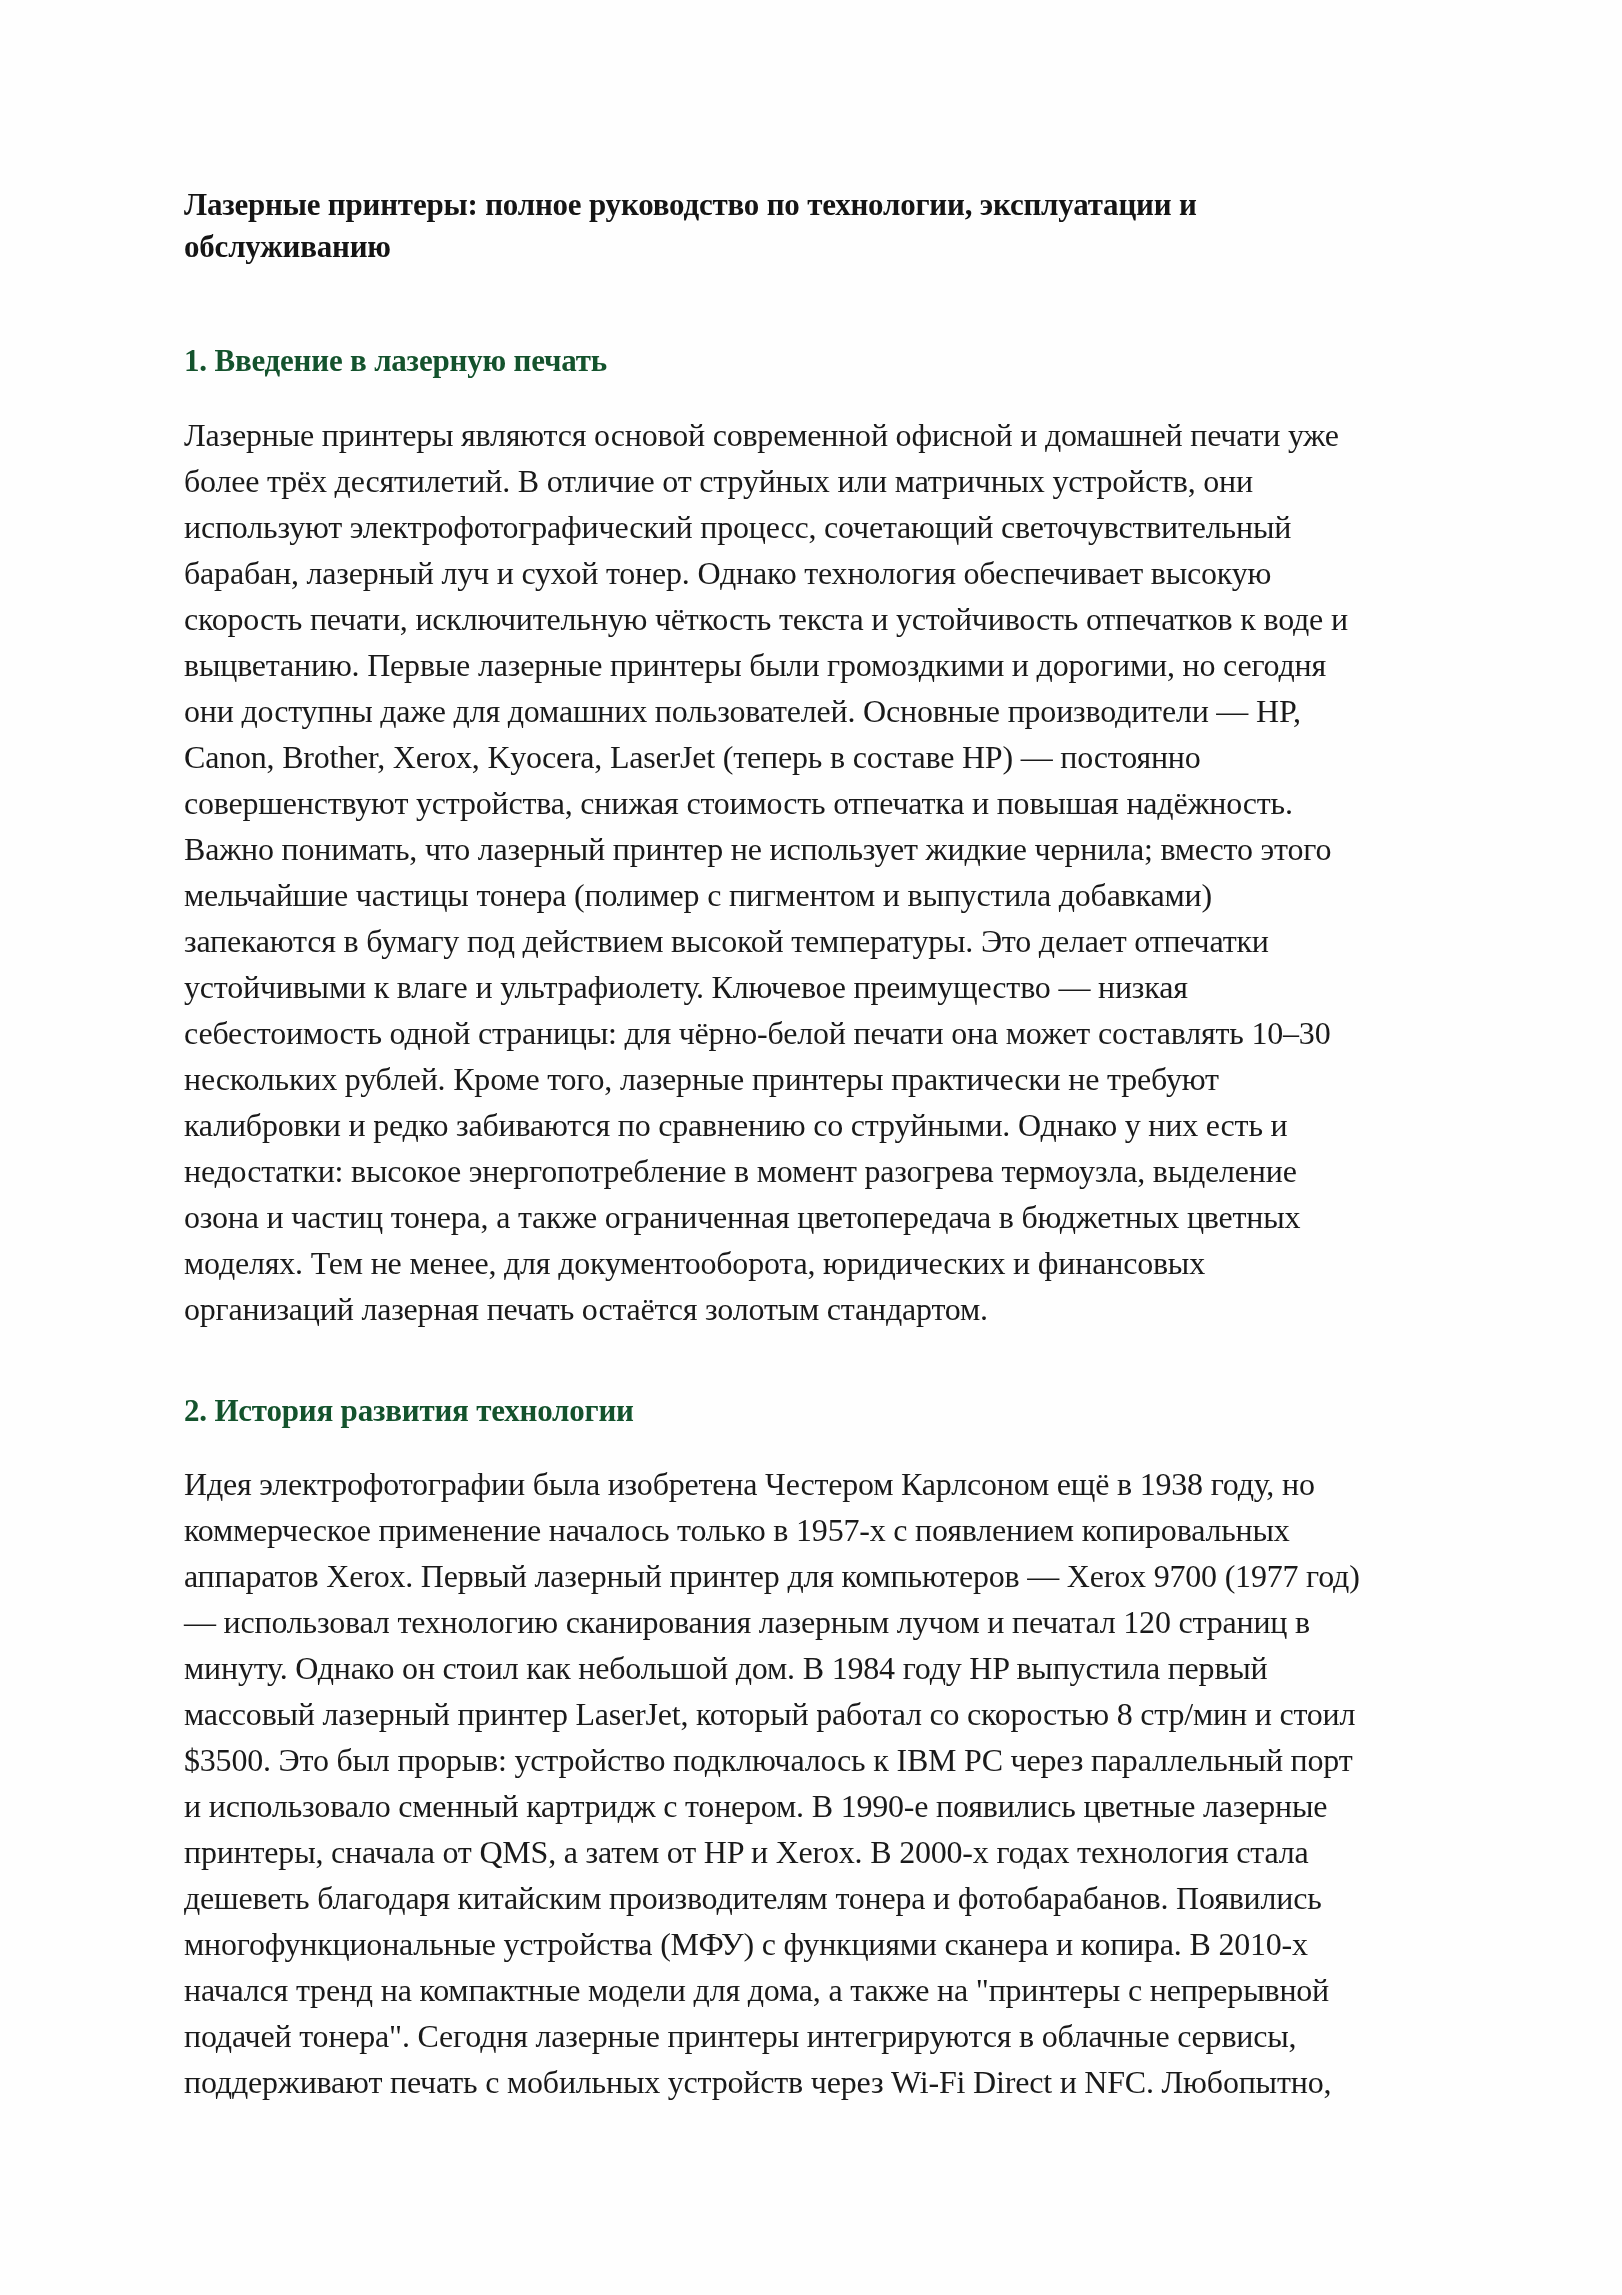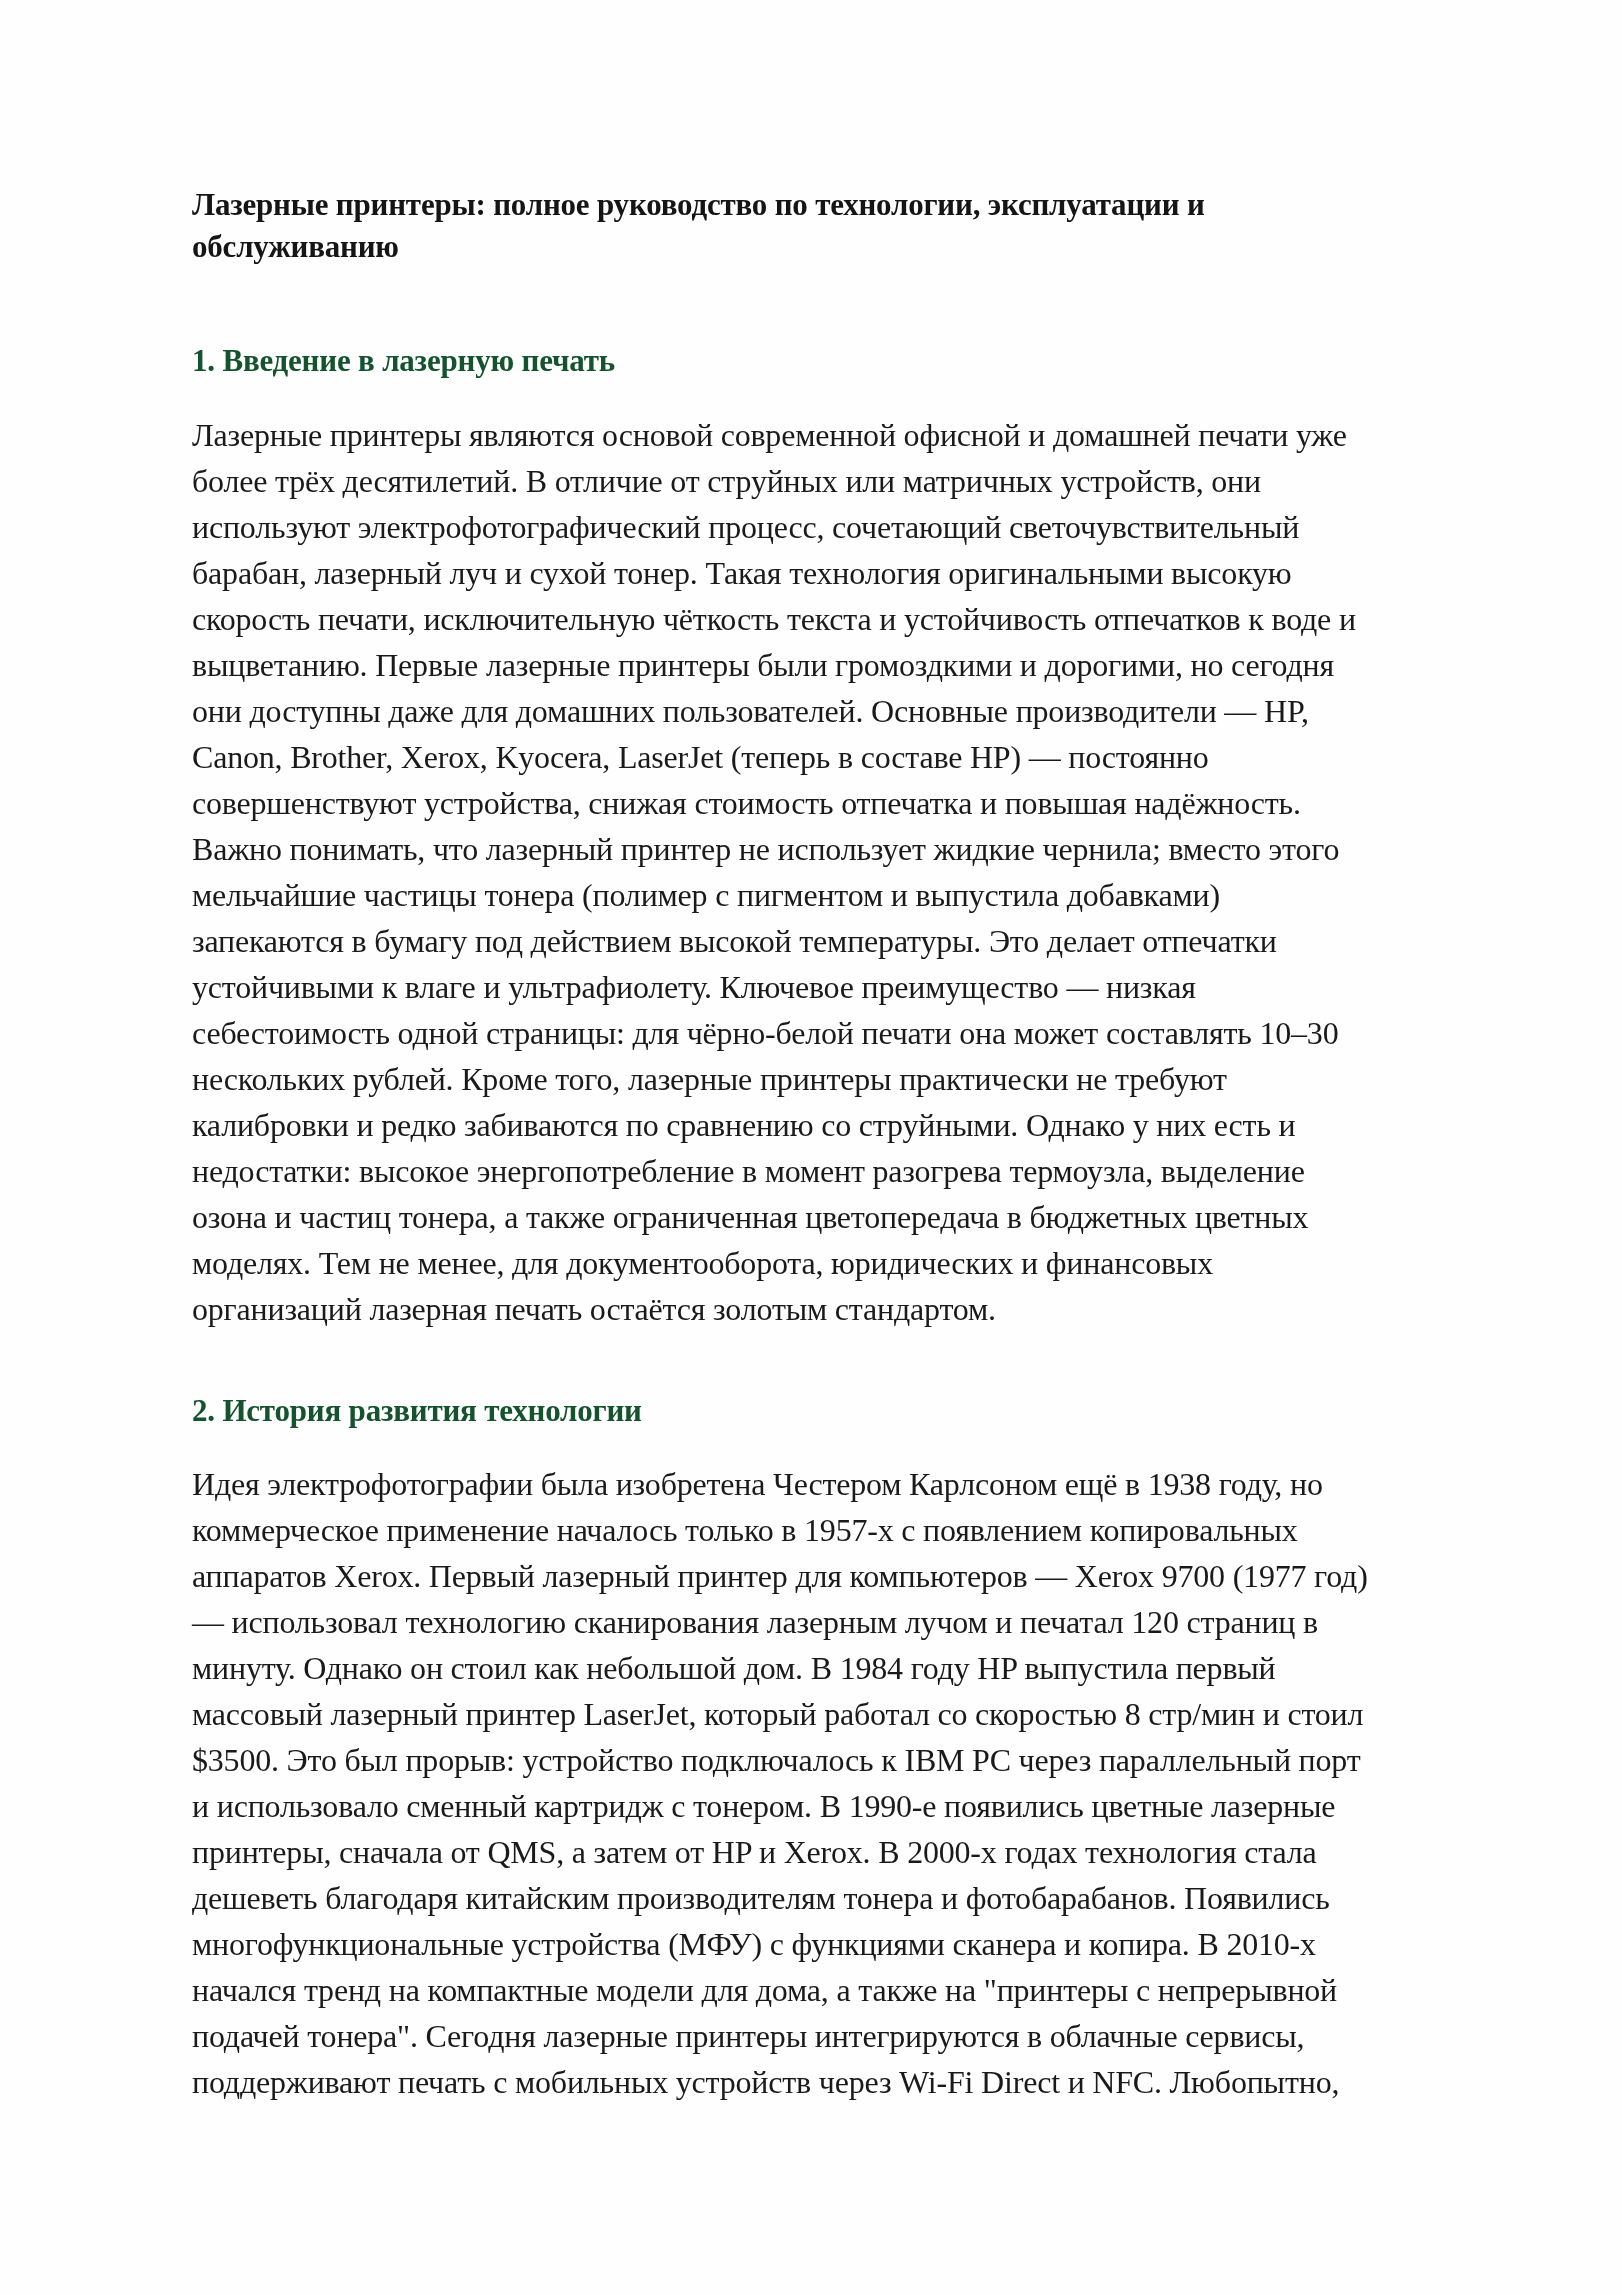--- a/index.html
+++ b/index.html
@@ -27,21 +27,20 @@
     left: 184px;
     width: 1269px;
   }
   .line {
     display: block;
     white-space: nowrap;
     height: 46px;
     line-height: 46px;
     font-size: 32px;
     letter-spacing: -0.2px;
-    margin-left: 8px;
   }
   .title .line {
     font-weight: bold;
     font-size: 31px;
     height: 42px;
     line-height: 42px;
     color: #151515;
   }
   .heading .line {
     font-weight: bold;
@@ -65,21 +64,21 @@
   </div>
 
   <div id="h1" class="block heading">
     <span class="line">1. Введение в лазерную печать</span>
   </div>
 
   <div id="p1" class="block paragraph">
     <span class="line">Лазерные принтеры являются основой современной офисной и домашней печати уже</span>
     <span class="line">более трёх десятилетий. В отличие от струйных или матричных устройств, они</span>
     <span class="line">используют электрофотографический процесс, сочетающий светочувствительный</span>
-    <span class="line">барабан, лазерный луч и сухой тонер. Такая технология оригинальными высокую</span>
+    <span class="line">барабан, лазерный луч и сухой тонер. Однако технология обеспечивает высокую</span>
     <span class="line">скорость печати, исключительную чёткость текста и устойчивость отпечатков к воде и</span>
     <span class="line">выцветанию. Первые лазерные принтеры были громоздкими и дорогими, но сегодня</span>
     <span class="line">они доступны даже для домашних пользователей. Основные производители — HP,</span>
     <span class="line">Canon, Brother, Xerox, Kyocera, LaserJet (теперь в составе HP) — постоянно</span>
     <span class="line">совершенствуют устройства, снижая стоимость отпечатка и повышая надёжность.</span>
     <span class="line">Важно понимать, что лазерный принтер не использует жидкие чернила; вместо этого</span>
     <span class="line">мельчайшие частицы тонера (полимер с пигментом и выпустила добавками)</span>
     <span class="line">запекаются в бумагу под действием высокой температуры. Это делает отпечатки</span>
     <span class="line">устойчивыми к влаге и ультрафиолету. Ключевое преимущество — низкая</span>
     <span class="line">себестоимость одной страницы: для чёрно-белой печати она может составлять 10–30</span>

